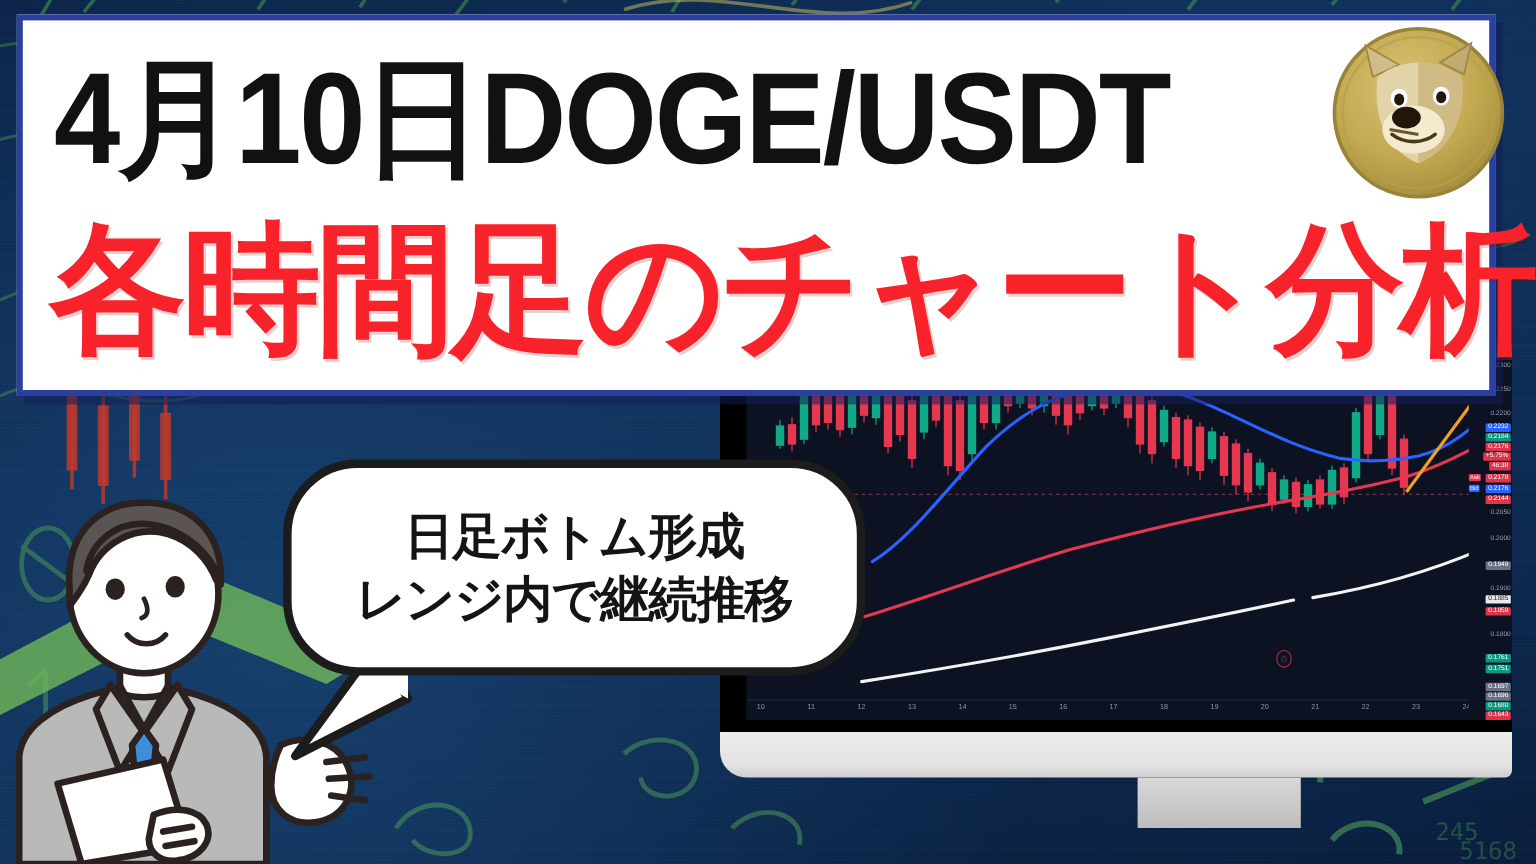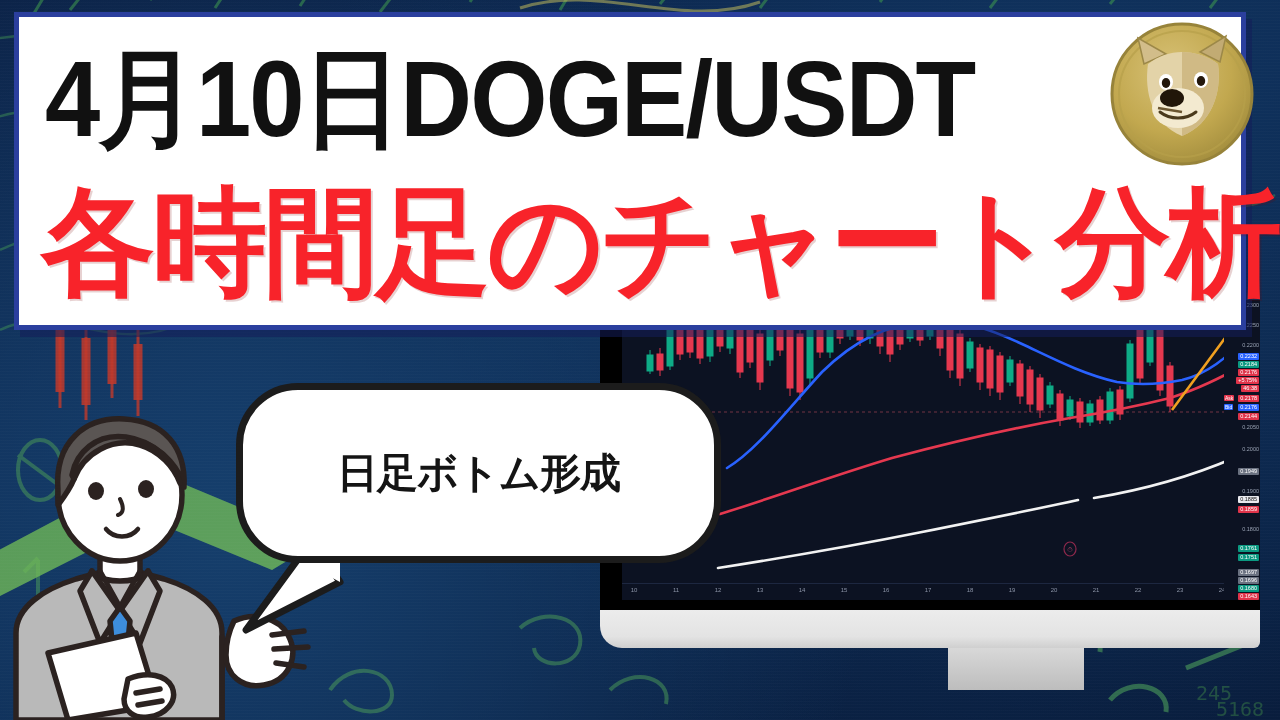--- a/index.html
+++ b/index.html
@@ -470,16 +470,17 @@
 
   <div class="bubble-tail">
     <svg width="120" height="116" viewBox="0 0 120 116">
       <path d="M10 110 L76 20 L104 62 Z" fill="#ffffff" stroke="#1c1c1c" stroke-width="7" stroke-linejoin="round"></path>
       <path d="M40 28 L104 28 L104 62 Z" fill="#ffffff" stroke="none"></path>
     </svg>
   </div>
   <div class="bubble">
     <div class="bubble-text">
       <div>日足ボトム形成</div>
+      <div>レンジ内で継続推移</div>
     </div>
   </div>
 
 </div>
 
 </body></html>

